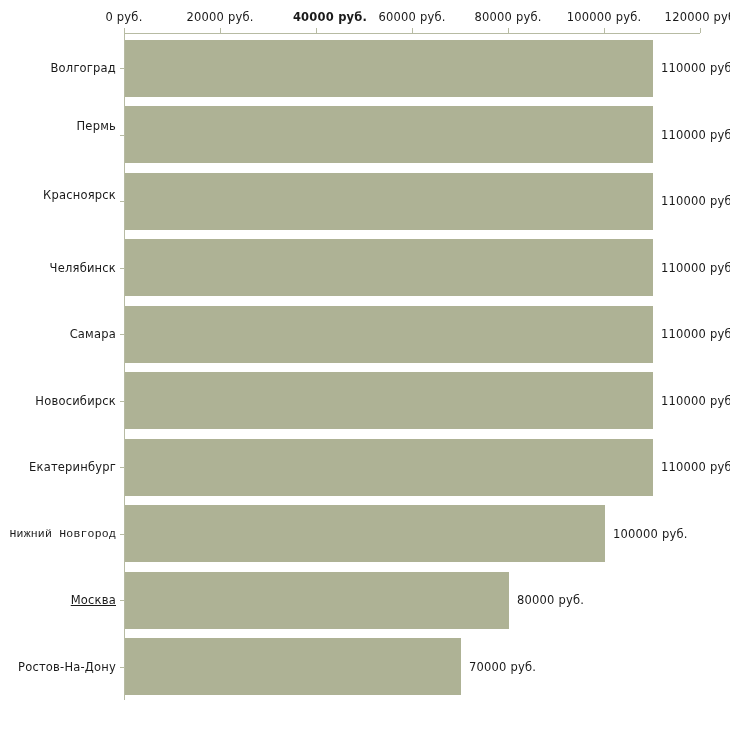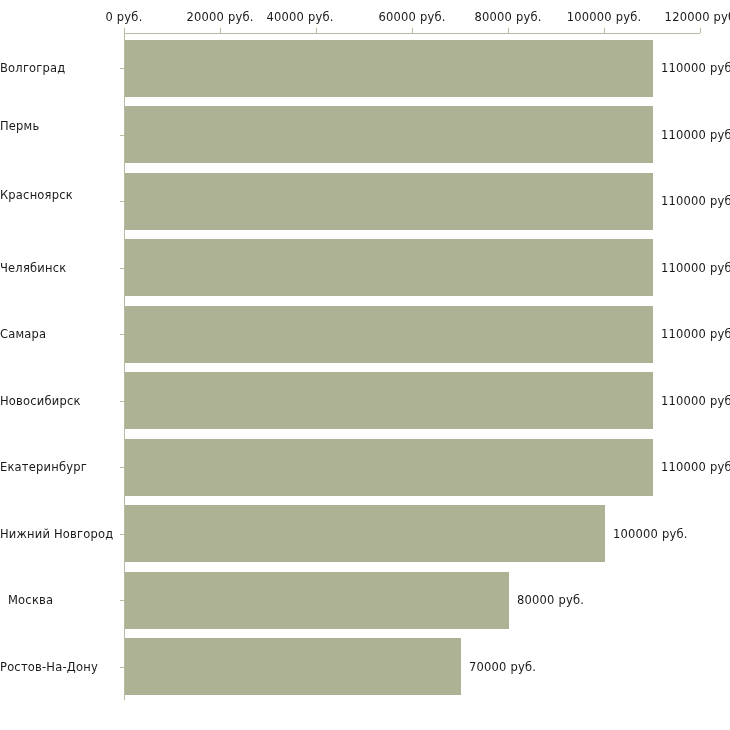--- a/index.html
+++ b/index.html
@@ -50,20 +50,21 @@
     position: absolute;
     height: 1px;
     width: 4px;
     background: #b7bba3;
   }
   .cat-label {
     position: absolute;
     font-size: 11.5px;
     color: #1a1a1a;
     white-space: nowrap;
+    text-align: right;
     letter-spacing: 0.2px;
   }
 
   
   .bar {
     position: absolute;
     background: #aeb295;
   }
   .bar-value-label {
     position: absolute;
@@ -84,21 +85,21 @@
       <div class="axis-tick" style="left: 220px; top: 28px; height: 5px;"></div>
       <div class="axis-tick" style="left: 316px; top: 28px; height: 5px;"></div>
       <div class="axis-tick" style="left: 412px; top: 28px; height: 5px;"></div>
       <div class="axis-tick" style="left: 508px; top: 28px; height: 5px;"></div>
       <div class="axis-tick" style="left: 604px; top: 28px; height: 5px;"></div>
       <div class="axis-tick" style="left: 700px; top: 28px; height: 5px;"></div>
     </div>
   <div id="top-tick-labels">
       <div class="axis-top-tick-label" style="left: 54px; width: 140px; top: 10px;">0 руб.</div>
       <div class="axis-top-tick-label" style="left: 150px; width: 140px; top: 10px;">20000 руб.</div>
-      <div class="axis-top-tick-label" style="left: 230px; width: 140px; top: 10px;">40000 руб.</div>
+      <div class="axis-top-tick-label" style="left: 260px; width: 140px; top: 10px; font-weight: bold;">40000 руб.</div>
       <div class="axis-top-tick-label" style="left: 342px; width: 140px; top: 10px;">60000 руб.</div>
       <div class="axis-top-tick-label" style="left: 438px; width: 140px; top: 10px;">80000 руб.</div>
       <div class="axis-top-tick-label" style="left: 534px; width: 140px; top: 10px;">100000 руб.</div>
       <div class="axis-top-tick-label" style="left: 630px; width: 140px; top: 10px;">120000 руб</div>
     </div>
 
   <div class="axis-left-line" style="left:124px; top:33px; height:667px;"></div>
   <div id="cat-ticks">
       <div class="cat-tick" style="left: 120px; top: 68px;"></div>
       <div class="cat-tick" style="left: 120px; top: 135px;"></div>
@@ -112,22 +113,22 @@
       <div class="cat-tick" style="left: 120px; top: 667px;"></div>
     </div>
   <div id="cat-labels">
       <div class="cat-label" style="left: 0px; width: 116px; top: 61px;">Волгоград</div>
       <div class="cat-label" style="left: 0px; width: 116px; top: 119px;">Пермь</div>
       <div class="cat-label" style="left: 0px; width: 116px; top: 188px;">Красноярск</div>
       <div class="cat-label" style="left: 0px; width: 116px; top: 261px;">Челябинск</div>
       <div class="cat-label" style="left: 0px; width: 116px; top: 327px;">Самара</div>
       <div class="cat-label" style="left: 0px; width: 116px; top: 394px;">Новосибирск</div>
       <div class="cat-label" style="left: 0px; width: 116px; top: 460px;">Екатеринбург</div>
-      <div class="cat-label" style="left: 0px; width: 116px; top: 527px;">Нижний Новгород</div>
-      <div class="cat-label" style="left: 8px; width: 116px; top: 593px;">Москва</div>
+      <div class="cat-label" style="left: 0px; width: 116px; top: 527px; font-family: Liberation Mono, monospace;">Нижний Новгород</div>
+      <div class="cat-label" style="left: 0px; width: 116px; top: 593px; text-decoration: underline;">Москва</div>
       <div class="cat-label" style="left: 0px; width: 116px; top: 660px;">Ростов-На-Дону</div>
     </div>
 
   <div id="bars">
       <div class="bar" style="left: 125px; top: 40px; width: 528px; height: 57px;"></div>
       <div class="bar" style="left: 125px; top: 106px; width: 528px; height: 57px;"></div>
       <div class="bar" style="left: 125px; top: 173px; width: 528px; height: 57px;"></div>
       <div class="bar" style="left: 125px; top: 239px; width: 528px; height: 57px;"></div>
       <div class="bar" style="left: 125px; top: 306px; width: 528px; height: 57px;"></div>
       <div class="bar" style="left: 125px; top: 372px; width: 528px; height: 57px;"></div>

